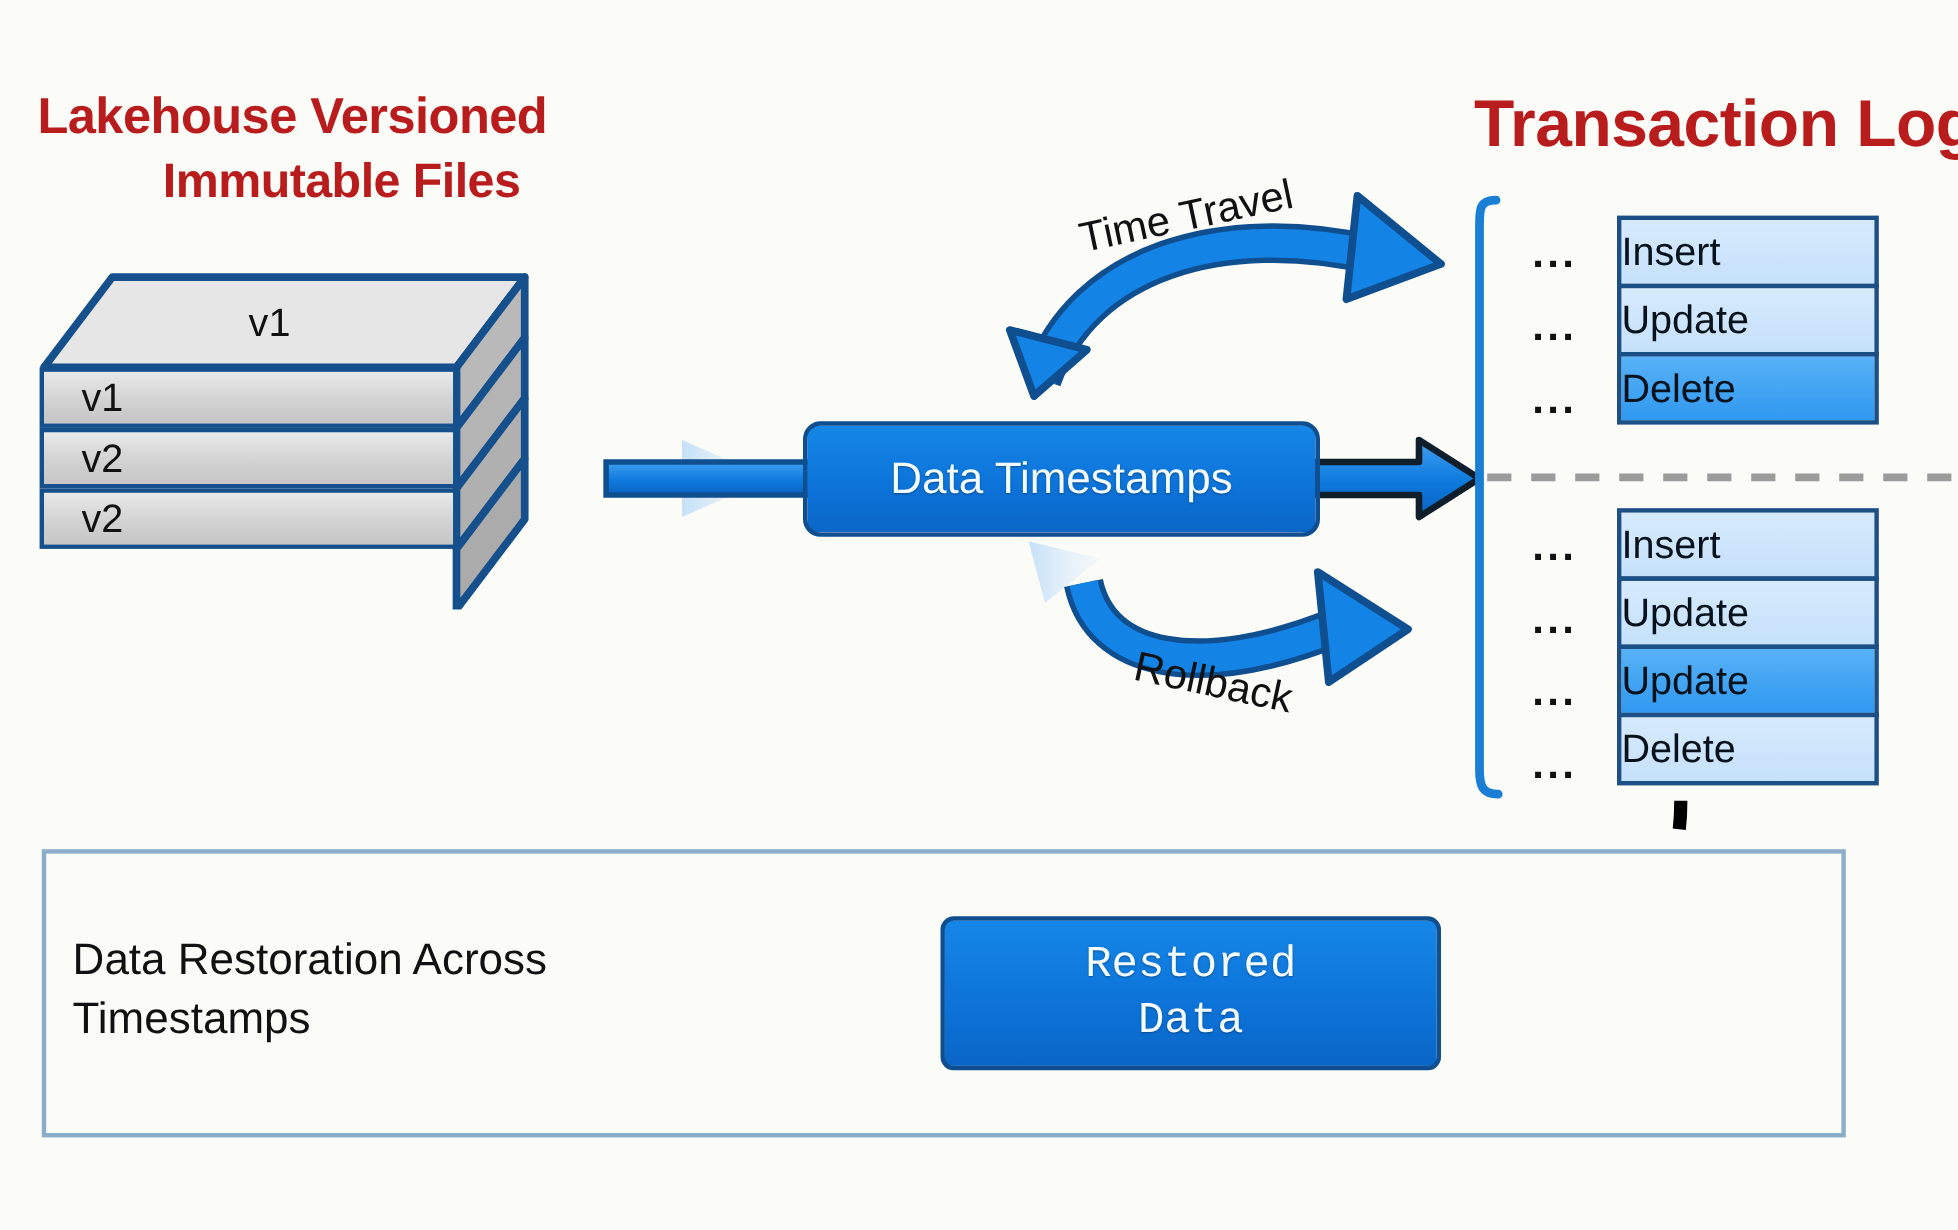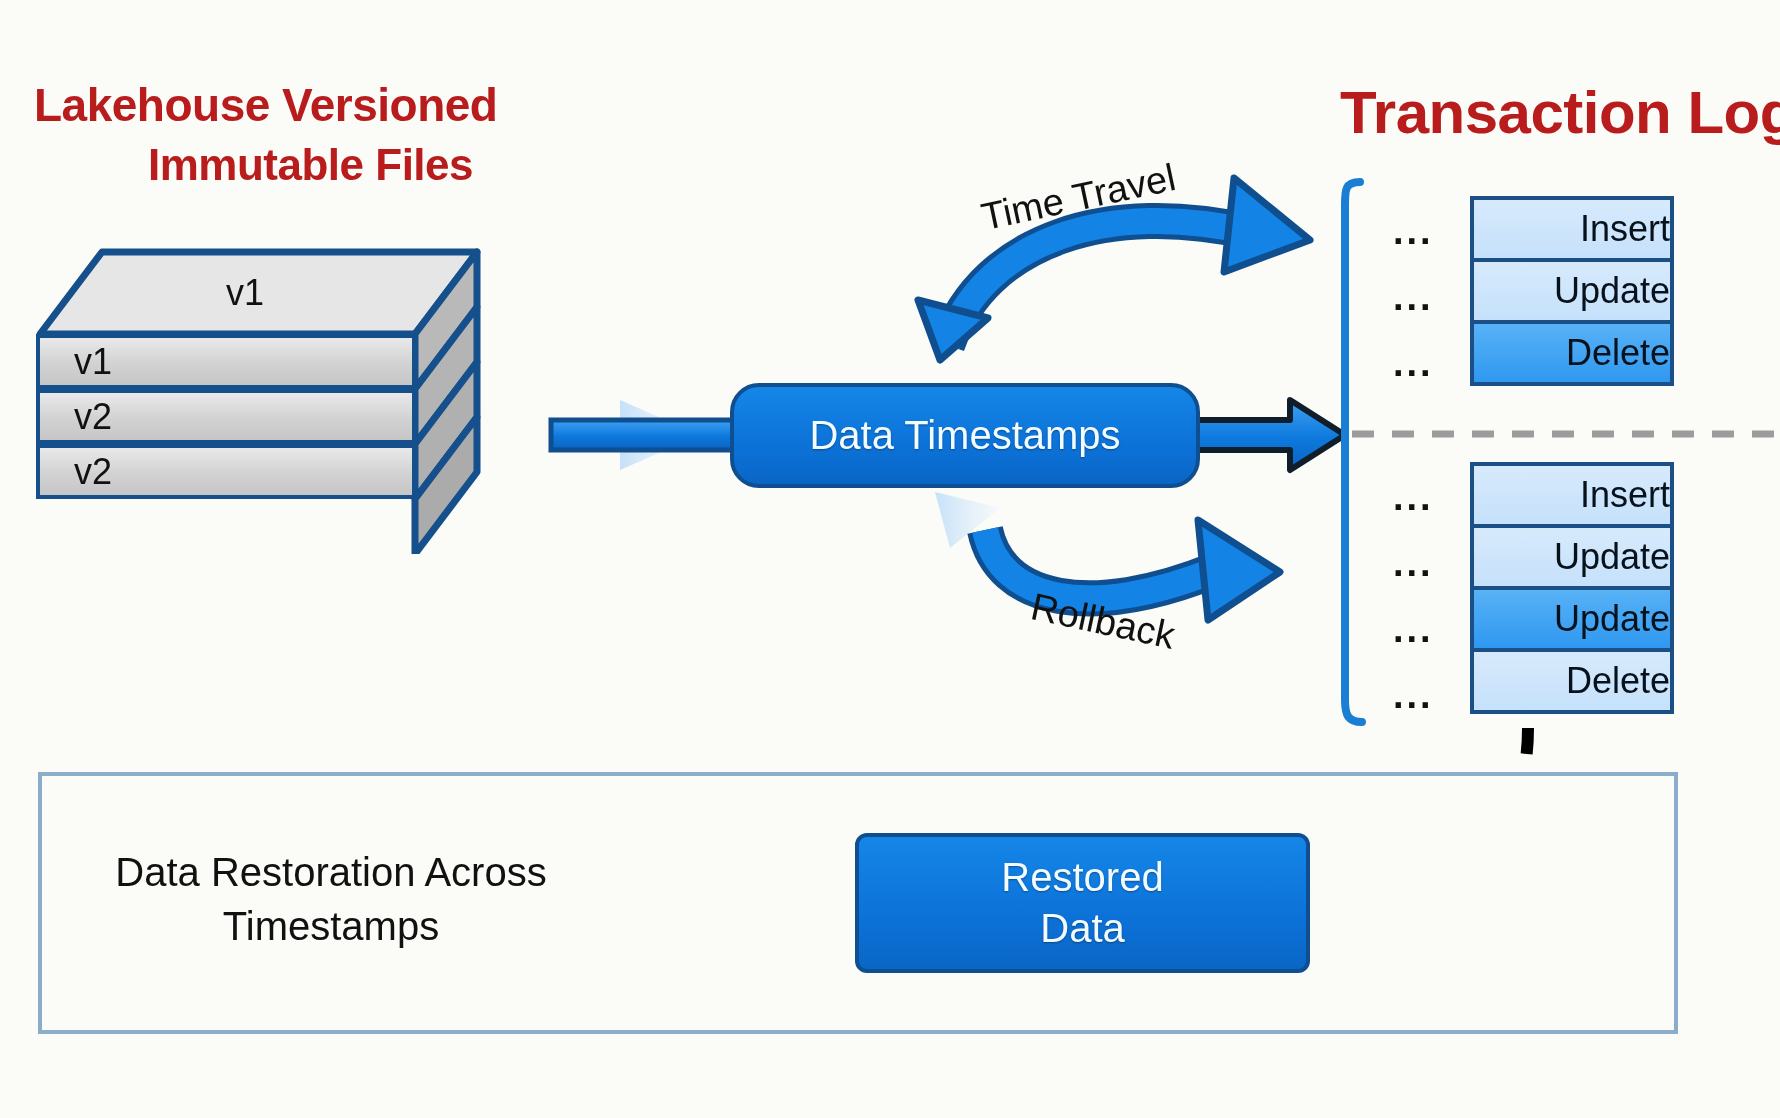--- a/index.html
+++ b/index.html
@@ -57,35 +57,34 @@
     border-radius:16px;
     box-sizing:border-box;
     display:flex;align-items:center;justify-content:center;
     color:#f2fbff;
     text-align:center;
     text-shadow:0 1px 2px rgba(0,0,0,.35);
   }
   #data-timestamps{
     left:730px;top:383px;width:470px;height:105px;
     font-size:40px;
-    border-radius:29px;
   }
   #restored-data{
     left:855px;top:833px;width:455px;height:140px;
     font-size:40px;line-height:1.28;
     border-radius:12px;
   }
 
   
   .log-group{position:absolute;}
   .log-entry{
-    width:204px;height:66px;
+    width:238px;height:66px;
     border:4px solid #1b4f86;
     box-sizing:border-box;
-    display:flex;align-items:center;justify-content:flex-end;
+    display:flex;align-items:center;justify-content:flex-start;
     font-size:36px;color:#08121c;
     margin-top:-4px;
   }
   .log-entry:first-child{margin-top:0;}
   .lv-light{background:linear-gradient(180deg,#d7eafc 0%,#c5e1fb 100%);}
   .lv-dark {background:linear-gradient(180deg,#58b2f6 0%,#2f98f0 100%);}
 
   #log-top{left:1470px;top:196px;}
   #log-bottom{left:1470px;top:462px;}
 
@@ -97,21 +96,21 @@
 
   
   #bottom-panel{
     position:absolute;left:38px;top:772px;width:1640px;height:262px;
     border:4px solid #8badc9;
     background:#fbfbf8;
     box-sizing:border-box;
   }
   #restore-caption{
     position:absolute;left:66px;top:845px;width:530px;
-    font-size:40px;color:#111;text-align:center;line-height:1.35;
+    font-size:40px;color:#111;line-height:1.35;
   }
 
   svg.overlay{position:absolute;left:0;top:0;width:1780px;height:1118px;pointer-events:none;}
   .curvelbl{
     position:absolute;font-size:38px;color:#111;
     font-family:"Liberation Sans", sans-serif;white-space:nowrap;
   }
   #lbl-time-travel{left:980px;top:176px;transform:rotate(-12deg);}
   #lbl-rollback  {left:1030px;top:600px;transform:rotate(12deg);}
 </style>
@@ -245,19 +244,19 @@
     <div class="log-entry lv-light">
       <span>Delete</span>
     </div>
   </div>
 
   <div id="bottom-panel"></div>
 
   <div id="restore-caption">Data Restoration Across Timestamps</div>
 
   <div class="bluebox" id="restored-data">
-    <span style="display:block;">
+    <span style="display:block;font-family:Liberation Mono, monospace;">
       <span style="display:block;">Restored</span>
       <span style="display:block;">Data</span>
     </span>
   </div>
 
 </div>
 
 </body></html>

